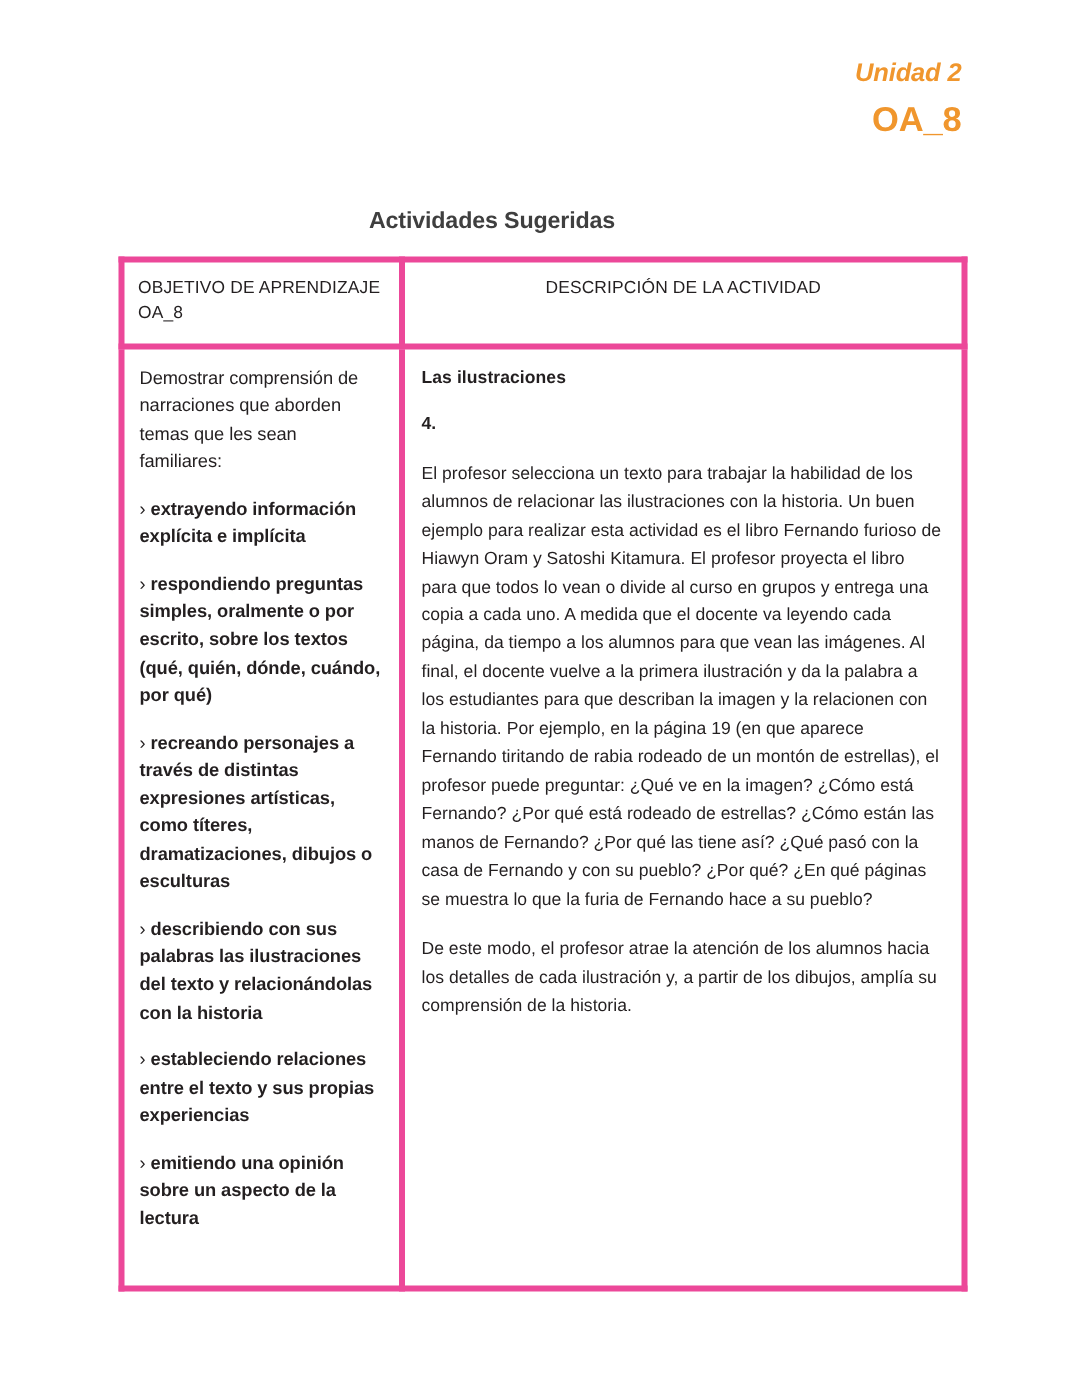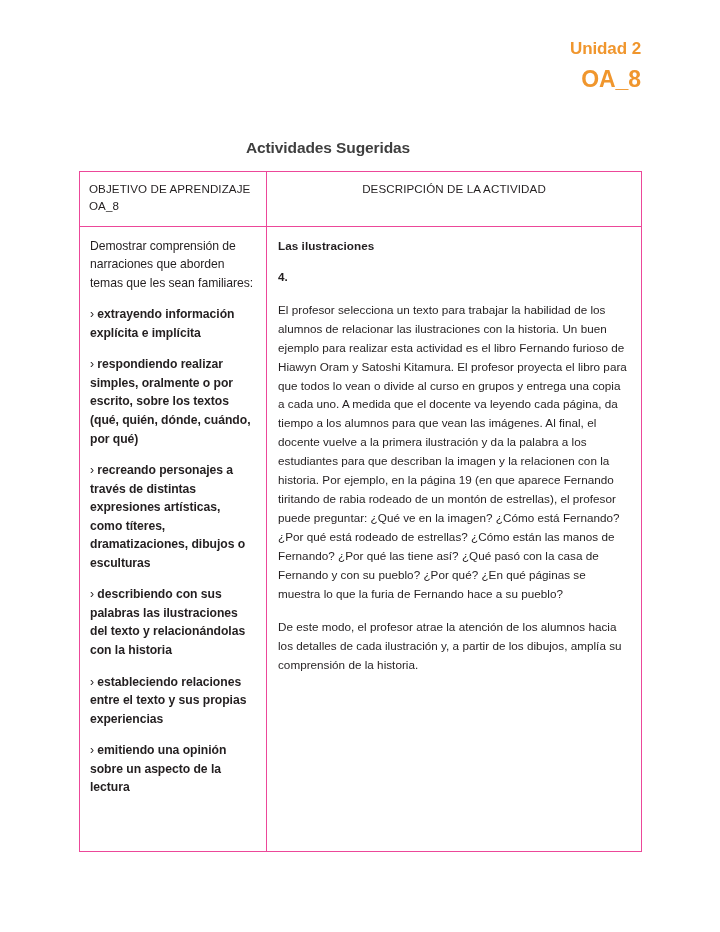--- a/index.html
+++ b/index.html
@@ -56,20 +56,21 @@
     letter-spacing: -0.1px;
     margin-top: 3px;
     white-space: nowrap;
   }
   .unit-label {
     font-size: 17px;
     font-weight: bold;
     color: #f0962d;
     letter-spacing: -0.1px;
     white-space: nowrap;
+    font-style: italic;
   }
   .oa-label {
     font-size: 23px;
     font-weight: bold;
     color: #f0962d;
     letter-spacing: -0.1px;
     margin-top: 4px;
     white-space: nowrap;
   }
 
@@ -90,21 +91,21 @@
   .activity-table {
     position: absolute;
     left: 79px;
     top: 171px;
     width: 562px;
     border-collapse: collapse;
     table-layout: fixed;
   }
   .activity-table td,
   .activity-table th {
-    border: 1px solid #ec4899;
+    border: 4px solid #ec4899;
     vertical-align: top;
     padding: 0;
   }
   .col-objective { width: 187px; }
   .col-description { width: 375px; }
 
   th.hdr-objective {
     padding: 9px 9px 11px 9px;
     text-align: left;
     font-size: 11.6px;
@@ -212,21 +213,21 @@
       <tr>
         <td class="cell-objective">
           <p class="oa-intro">Demostrar comprensión de narraciones que aborden temas que les sean familiares:</p>
 
           <p class="oa-bullet">
             <span class="bullet-mark">›</span>
             <span>extrayendo información explícita e implícita</span>
           </p>
           <p class="oa-bullet">
             <span class="bullet-mark">›</span>
-            <span>respondiendo realizar simples, oralmente o por escrito, sobre los textos (qué, quién, dónde, cuándo, por qué)</span>
+            <span>respondiendo preguntas simples, oralmente o por escrito, sobre los textos (qué, quién, dónde, cuándo, por qué)</span>
           </p>
           <p class="oa-bullet">
             <span class="bullet-mark">›</span>
             <span>recreando personajes a través de distintas expresiones artísticas, como títeres, dramatizaciones, dibujos o esculturas</span>
           </p>
           <p class="oa-bullet">
             <span class="bullet-mark">›</span>
             <span>describiendo con sus palabras las ilustraciones del texto y relacionándolas con la historia</span>
           </p>
           <p class="oa-bullet">

